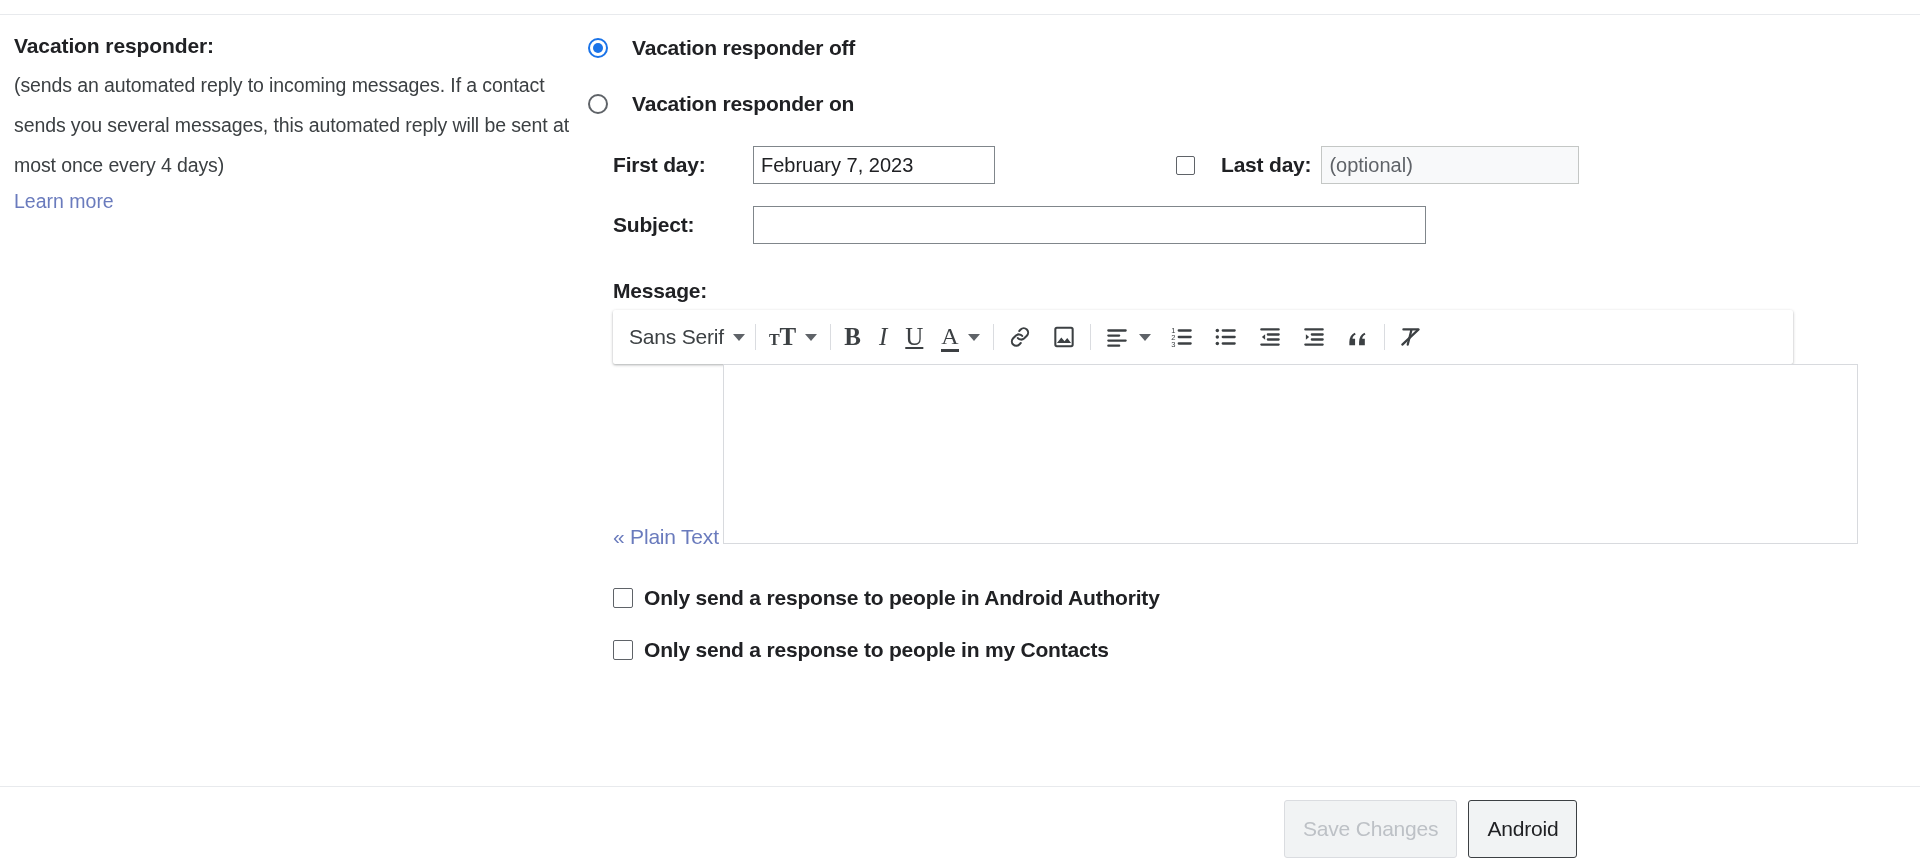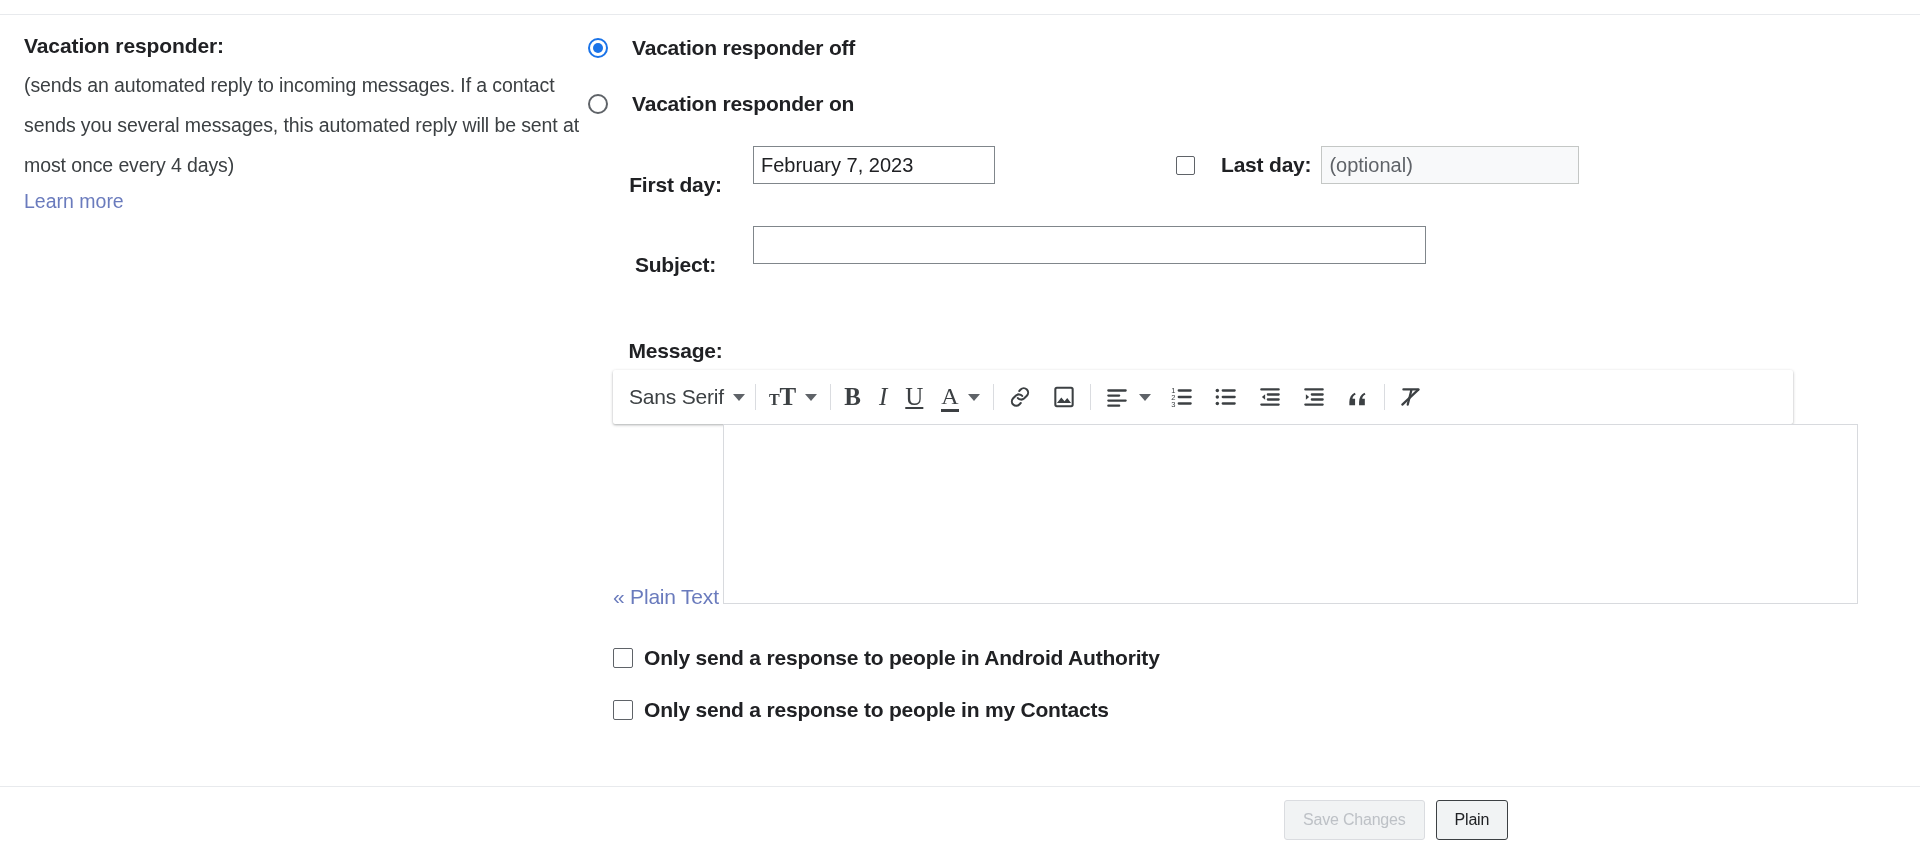--- a/index.html
+++ b/index.html
@@ -25,21 +25,21 @@
     width: 1920px;
     height: 1px;
     background: #e8eaed;
   }
   .divider.top { top: 14px; }
   .divider.bottom { top: 786px; }
 
   
   #left-col {
     position: absolute;
-    left: 24px;
+    left: 14px;
     top: 32px;
     width: 575px;
   }
   .left-title {
     font-size: 21px;
     font-weight: bold;
     color: #202124;
     line-height: 28px;
     letter-spacing: -0.1px;
   }
@@ -111,29 +111,28 @@
     padding-left: 25px;
   }
 
   .form-row {
     display: flex;
     align-items: flex-start;
   }
 
   .field-label {
     width: 140px;
-    text-align: center;
+    text-align: left;
     padding-right: 15px;
     font-size: 21px;
     font-weight: bold;
     color: #202124;
     letter-spacing: -0.2px;
     line-height: 38px;
     flex: 0 0 auto;
-    margin-top: 20px;
   }
 
   .txt-input {
     height: 38px;
     border: 1px solid #80868b;
     background: #fff;
     font-family: "Liberation Sans", sans-serif;
     font-size: 20px;
     color: #202124;
     padding: 0 7px;
@@ -291,22 +290,22 @@
     left: 0;
     top: 800px;
     width: 1920px;
     display: flex;
     justify-content: flex-start;
     padding-left: 1284px;
     align-items: center;
   }
   .btn {
     font-family: "Liberation Sans", sans-serif;
-    font-size: 16px;
-    height: 40px;
+    font-size: 21px;
+    height: 58px;
     padding: 0 18px;
     border-radius: 3px;
     background: #f1f3f4;
     cursor: pointer;
     letter-spacing: -0.2px;
   }
   #save-changes-button {
     border: 1px solid #dadce0;
     color: #bdc1c6;
     cursor: default;
@@ -479,16 +478,16 @@
         </div>
       </div>
 
     </div>
   </div>
 
   <div class="divider bottom"></div>
 
   <div id="footer">
     <button id="save-changes-button" class="btn" disabled="">Save Changes</button>
-    <button id="cancel-button" class="btn">Plain</button>
+    <button id="cancel-button" class="btn">Android</button>
   </div>
 
 </div>
 
 </body></html>

